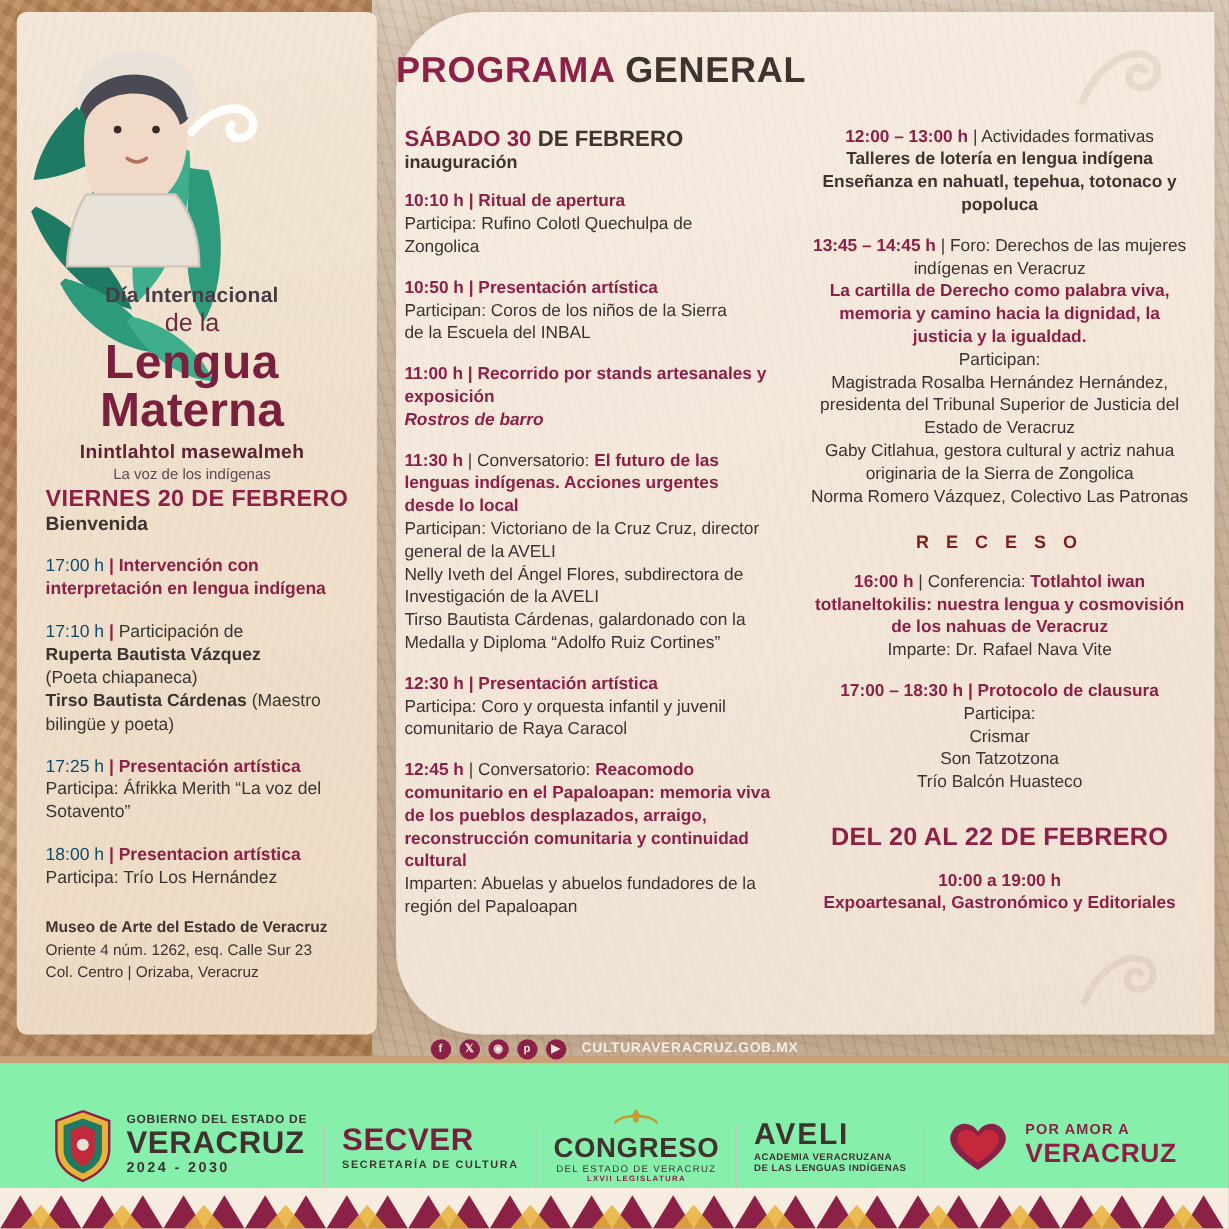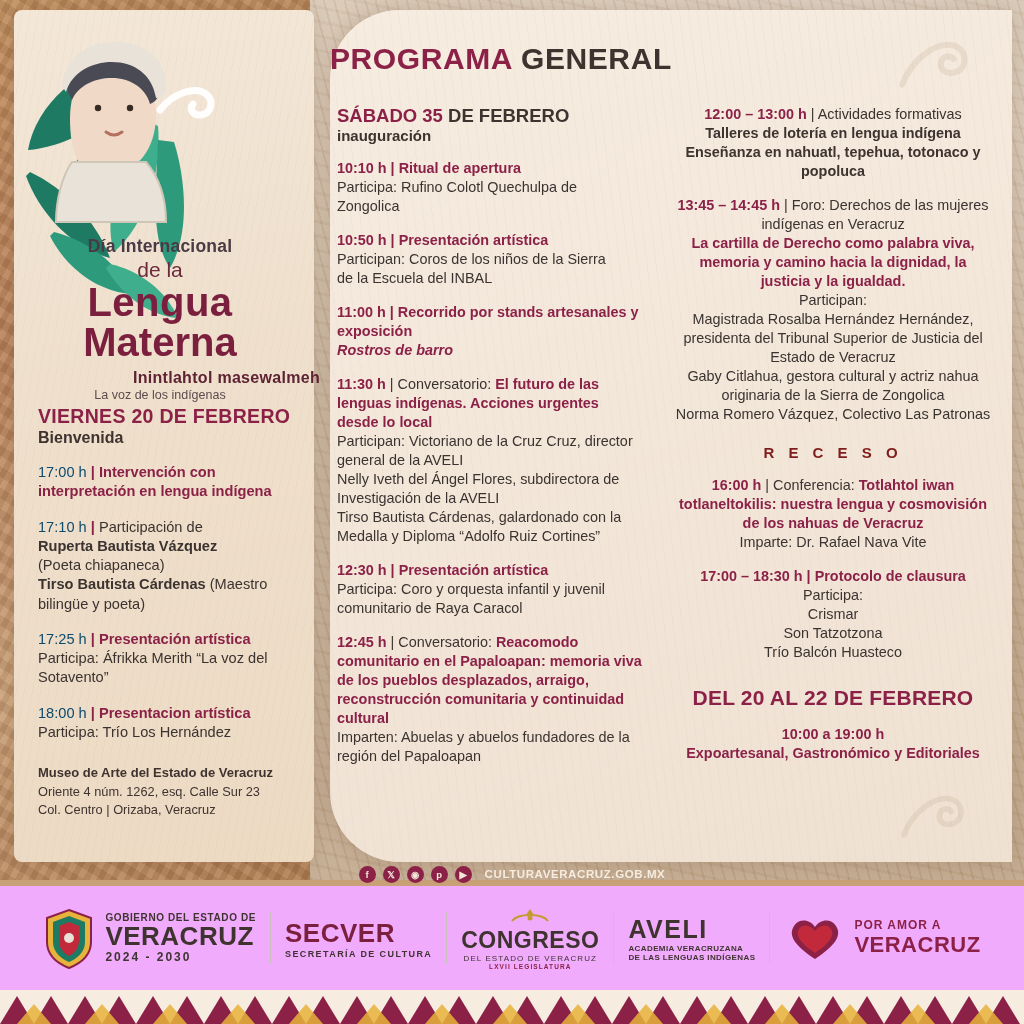--- a/index.html
+++ b/index.html
@@ -64,21 +64,21 @@
   .spiral{position:absolute;opacity:.16;}
   .spiral svg{display:block;}
 
   
   .illus{position:absolute;left:10px;top:0;width:310px;height:330px;}
   .title-block{position:absolute;left:0;top:236px;width:320px;text-align:center;color:#5d2233;}
   .t1{font-size:17.5px;font-weight:600;color:#4a3a46;letter-spacing:.2px;}
   .t2{font-size:21px;font-weight:400;color:#6b2a3e;margin-top:1px;}
   .t3{font-size:40px;font-weight:bold;color:#7a1f3d;line-height:1.0;letter-spacing:.5px;}
   .t3b{font-size:40px;font-weight:bold;color:#7a1f3d;line-height:1.02;}
-  .t4{font-size:16px;font-weight:bold;color:#5d2233;margin-top:6px;letter-spacing:.3px;text-align:right;}
+  .t4{font-size:16px;font-weight:bold;color:#5d2233;margin-top:6px;letter-spacing:.3px;}
   .t5{font-size:12.5px;color:#5b4b4f;margin-top:1px;}
 
   
   .lcol{position:absolute;left:38px;top:405px;width:268px;color:#3b3330;}
   .day-h{font-size:19.5px;font-weight:bold;color:#8c2148;letter-spacing:.3px;}
   .day-sub{font-size:16px;font-weight:bold;color:#3f3330;margin-top:1px;}
   .item{margin-top:16px;font-size:14.6px;line-height:1.32;color:#3b3330;}
   .tm{color:#0c4a6e;font-weight:normal;}
   .sep{color:#8c2148;font-weight:bold;}
   .bold{font-weight:bold;color:#3b3330;}
@@ -103,22 +103,22 @@
   .big-date{margin-top:24px;font-size:21px;font-weight:bold;color:#8c2148;letter-spacing:.2px;}
 
   
   .socialbar{position:absolute;left:0;top:862px;width:1024px;height:24px;
      display:flex;align-items:center;justify-content:center;gap:7px;}
   .sic{width:17px;height:17px;border-radius:50%;background:#8c2148;color:#f3e7d8;
      font-size:9.5px;display:flex;align-items:center;justify-content:center;font-weight:bold;}
   .surl{font-size:11.5px;font-weight:bold;color:#f6ece0;letter-spacing:.6px;margin-left:6px;}
 
   
-  .footer{position:absolute;left:0;top:886px;width:1024px;height:104px;background:#f0abfc;
-     display:flex;align-items:center;justify-content:center;gap:0px;}
+  .footer{position:absolute;left:0;top:886px;width:1024px;height:104px;background:#86efac;
+     display:flex;align-items:flex-end;justify-content:center;gap:0px;}
   .logo{display:flex;align-items:center;height:72px;padding:0 14px;}
   .divider{width:1px;height:52px;background:#c9c2bb;}
   .shield{width:52px;height:60px;position:relative;}
   .vz-txt{margin-left:10px;color:#3f3330;line-height:1.05;}
   .vz-1{font-size:10px;font-weight:bold;letter-spacing:.6px;}
   .vz-2{font-size:26px;font-weight:bold;letter-spacing:.5px;}
   .vz-3{font-size:12px;font-weight:bold;letter-spacing:2px;}
   .secver-1{font-size:26px;font-weight:bold;color:#7a1f3d;letter-spacing:.5px;}
   .secver-2{font-size:9px;font-weight:bold;color:#3f3330;letter-spacing:1.4px;}
   .cong-1{font-size:23px;font-weight:bold;color:#3f3330;letter-spacing:.5px;}
@@ -236,21 +236,21 @@
       <div>Col. Centro | Orizaba, Veracruz</div>
     </div>
   </div>
 
   <div class="prog-title">
     <span>PROGRAMA </span><span class="g">GENERAL</span>
   </div>
 
   <div class="colA">
     <div class="sec-h">
-      <span class="r">SÁBADO 35</span><span> DE FEBRERO</span>
+      <span class="r">SÁBADO 30</span><span> DE FEBRERO</span>
     </div>
     <div class="sec-sub">inauguración</div>
 
     <div class="it">
       <span class="hl">10:10 h</span>
       <span class="hl"> | </span>
       <span class="hl">Ritual de apertura</span><br>
       <span>Participa: Rufino Colotl Quechulpa de Zongolica</span>
     </div>
 

